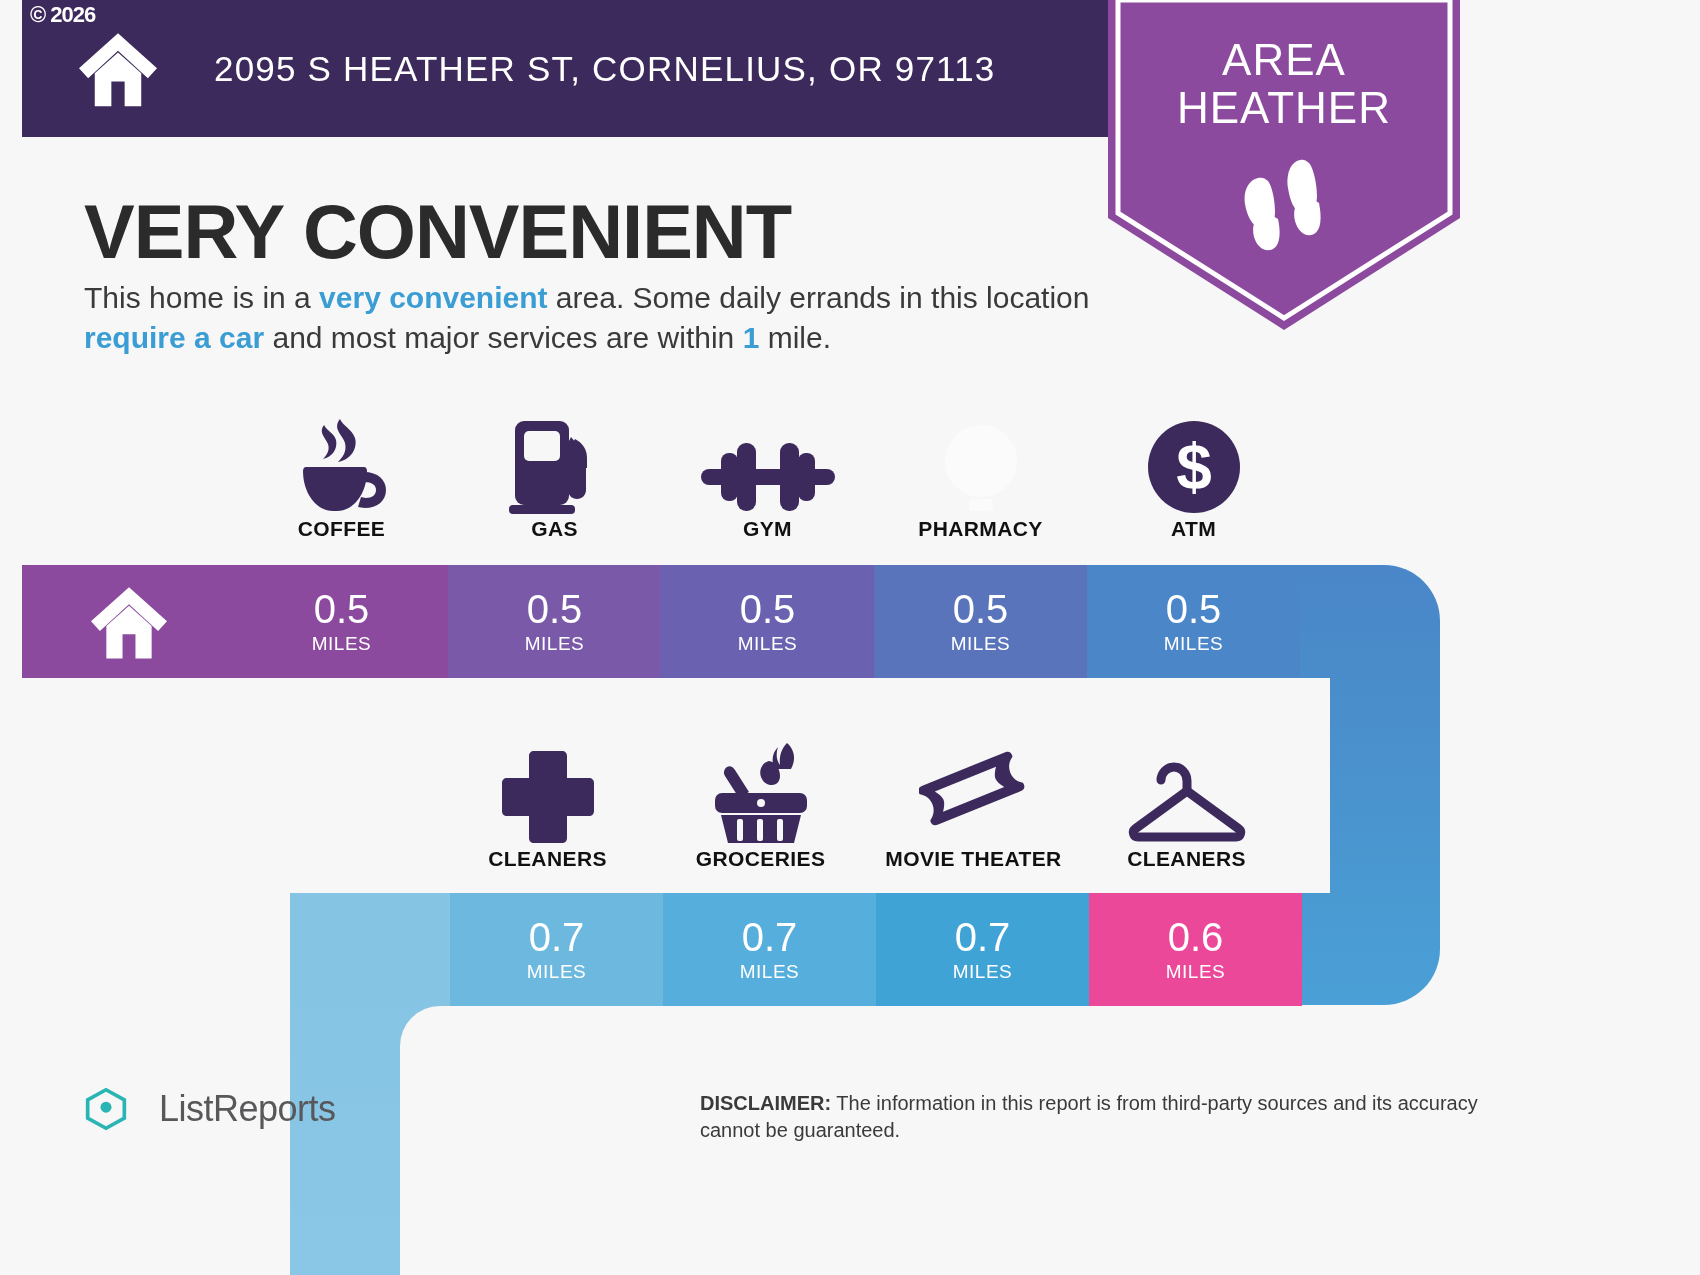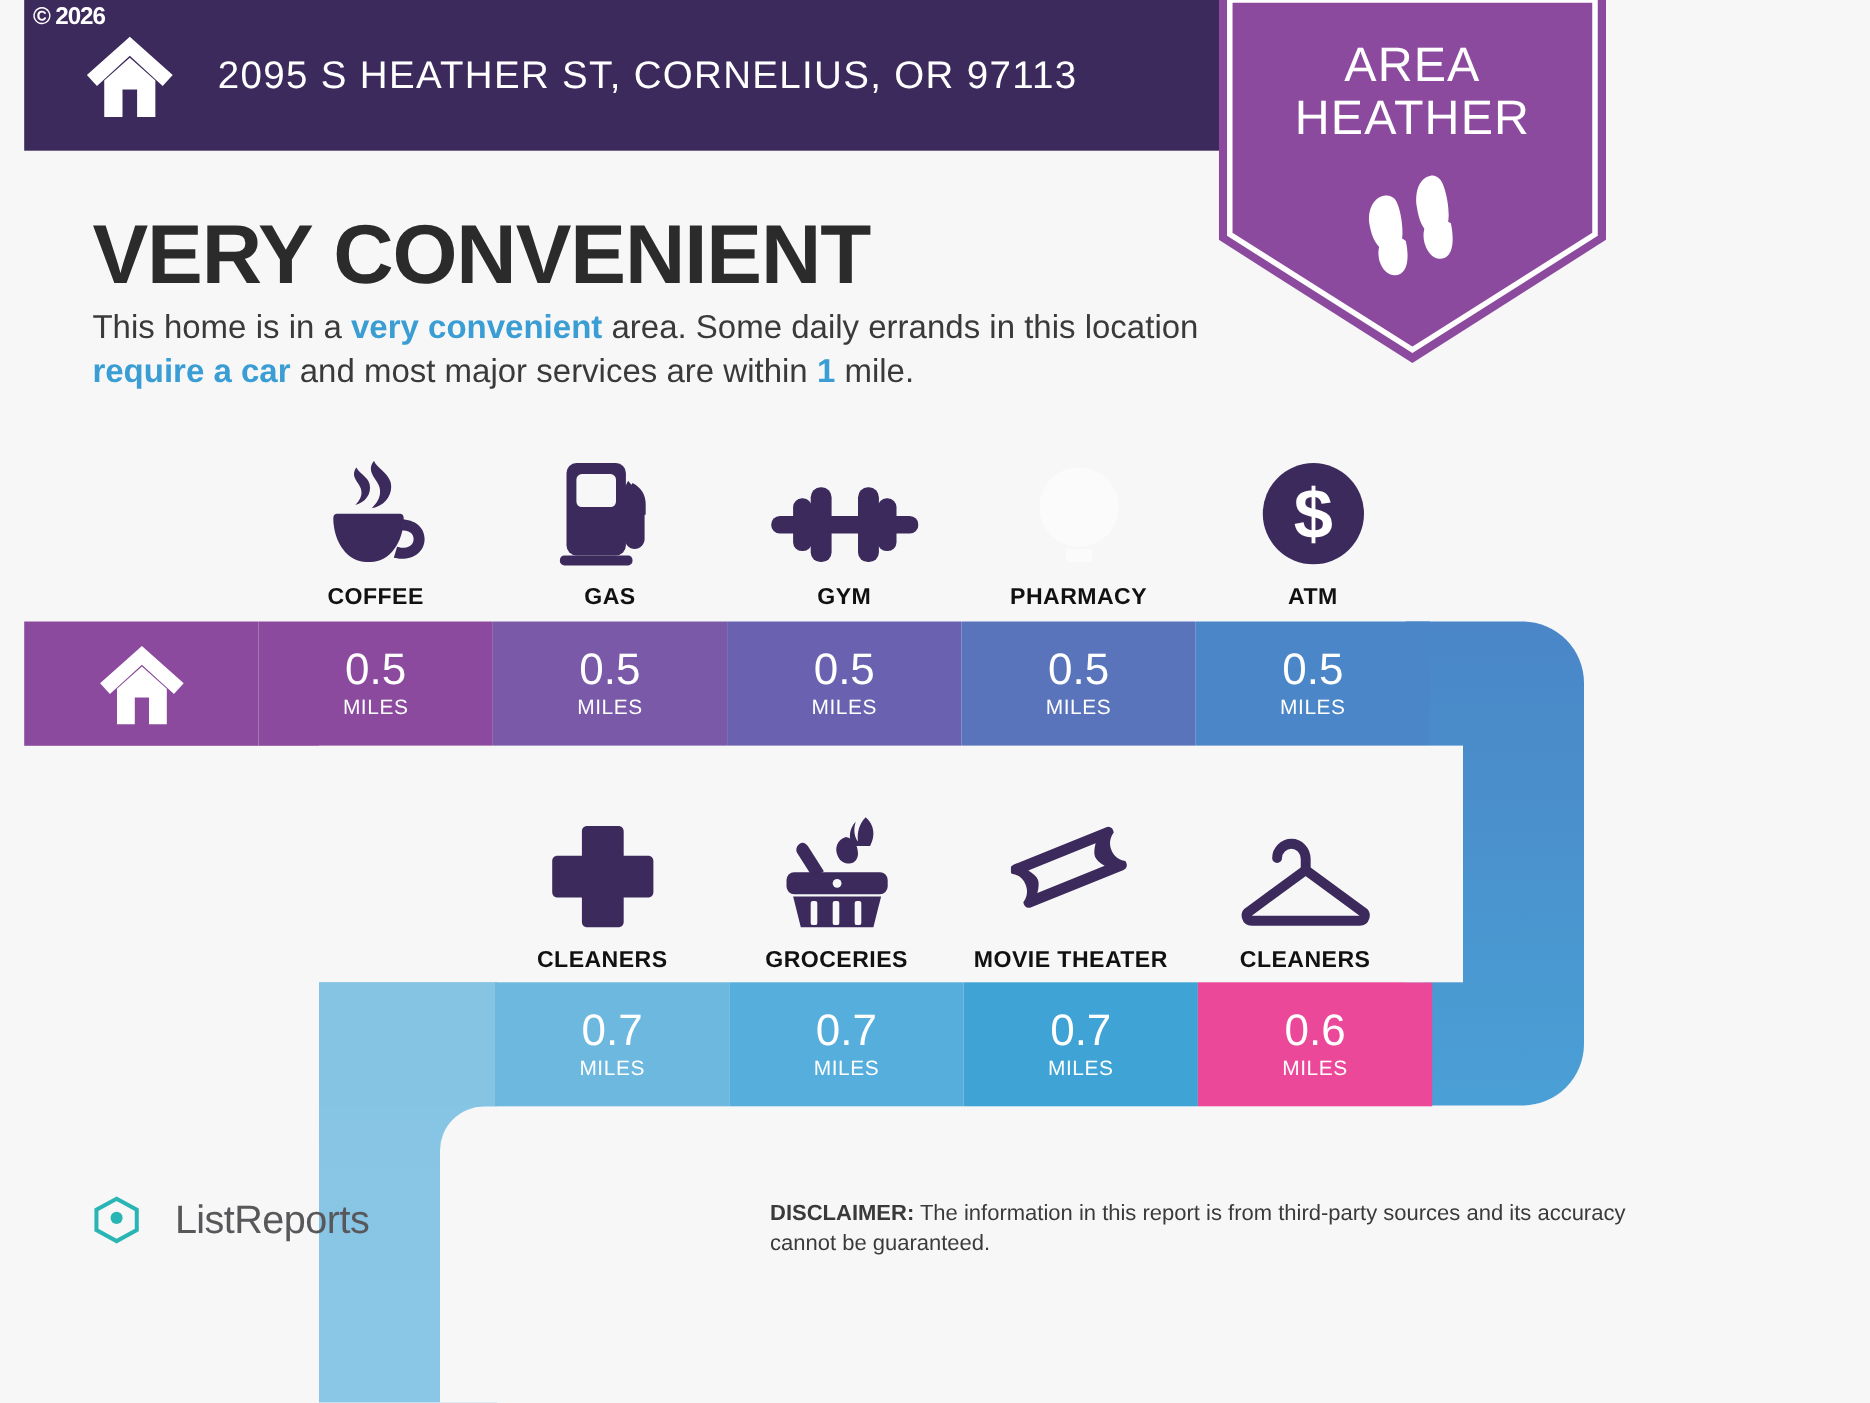--- a/index.html
+++ b/index.html
@@ -19,21 +19,21 @@
   }
   #copyright {
     position:absolute; left:30px; top:2px;
     color:#ffffff; font-size:22px; font-weight:bold;
     letter-spacing:-1px; z-index:40;
     font-family:"Liberation Sans", sans-serif;
   }
   #home-header-icon { margin-left:54px; width:84px; height:78px; flex:none; }
   #address {
     color:#ffffff; font-size:35px; font-weight:500;
-    letter-spacing:1.2px; margin-left:38px; white-space:nowrap;
+    letter-spacing:1.2px; margin-left:54px; white-space:nowrap;
   }
 
   
   #badge { position:absolute; left:1108px; top:0; width:352px; height:330px; z-index:30; }
   #badge-text {
     position:absolute; top:36px; left:0; width:100%;
     text-align:center; color:#ffffff;
     font-size:44px; font-weight:400; line-height:1.08; letter-spacing:1px;
   }
 
@@ -46,21 +46,21 @@
   #subtext {
     position:absolute; left:84px; top:278px; width:1010px;
     font-size:30px; color:#3a3a3a; line-height:1.33;
   }
   .hl { color:#3a9dd4; font-weight:bold; }
 
   
   .col { position:absolute; width:213px; text-align:center; }
   .icon-wrap { height:110px; display:flex; align-items:flex-end; justify-content:center; }
   .cat-label {
-    margin-top:16px; font-size:21px; font-weight:bold;
+    margin-top:2px; font-size:21px; font-weight:bold;
     color:#111111; letter-spacing:0.4px; white-space:nowrap;
   }
 
   
   #track1 { position:absolute; left:22px; top:565px; height:113px; width:1418px; }
   #track1 .cell {
     position:absolute; top:0; height:113px; width:213px;
     display:flex; flex-direction:column; align-items:center; justify-content:center;
   }
   #home-cell {

